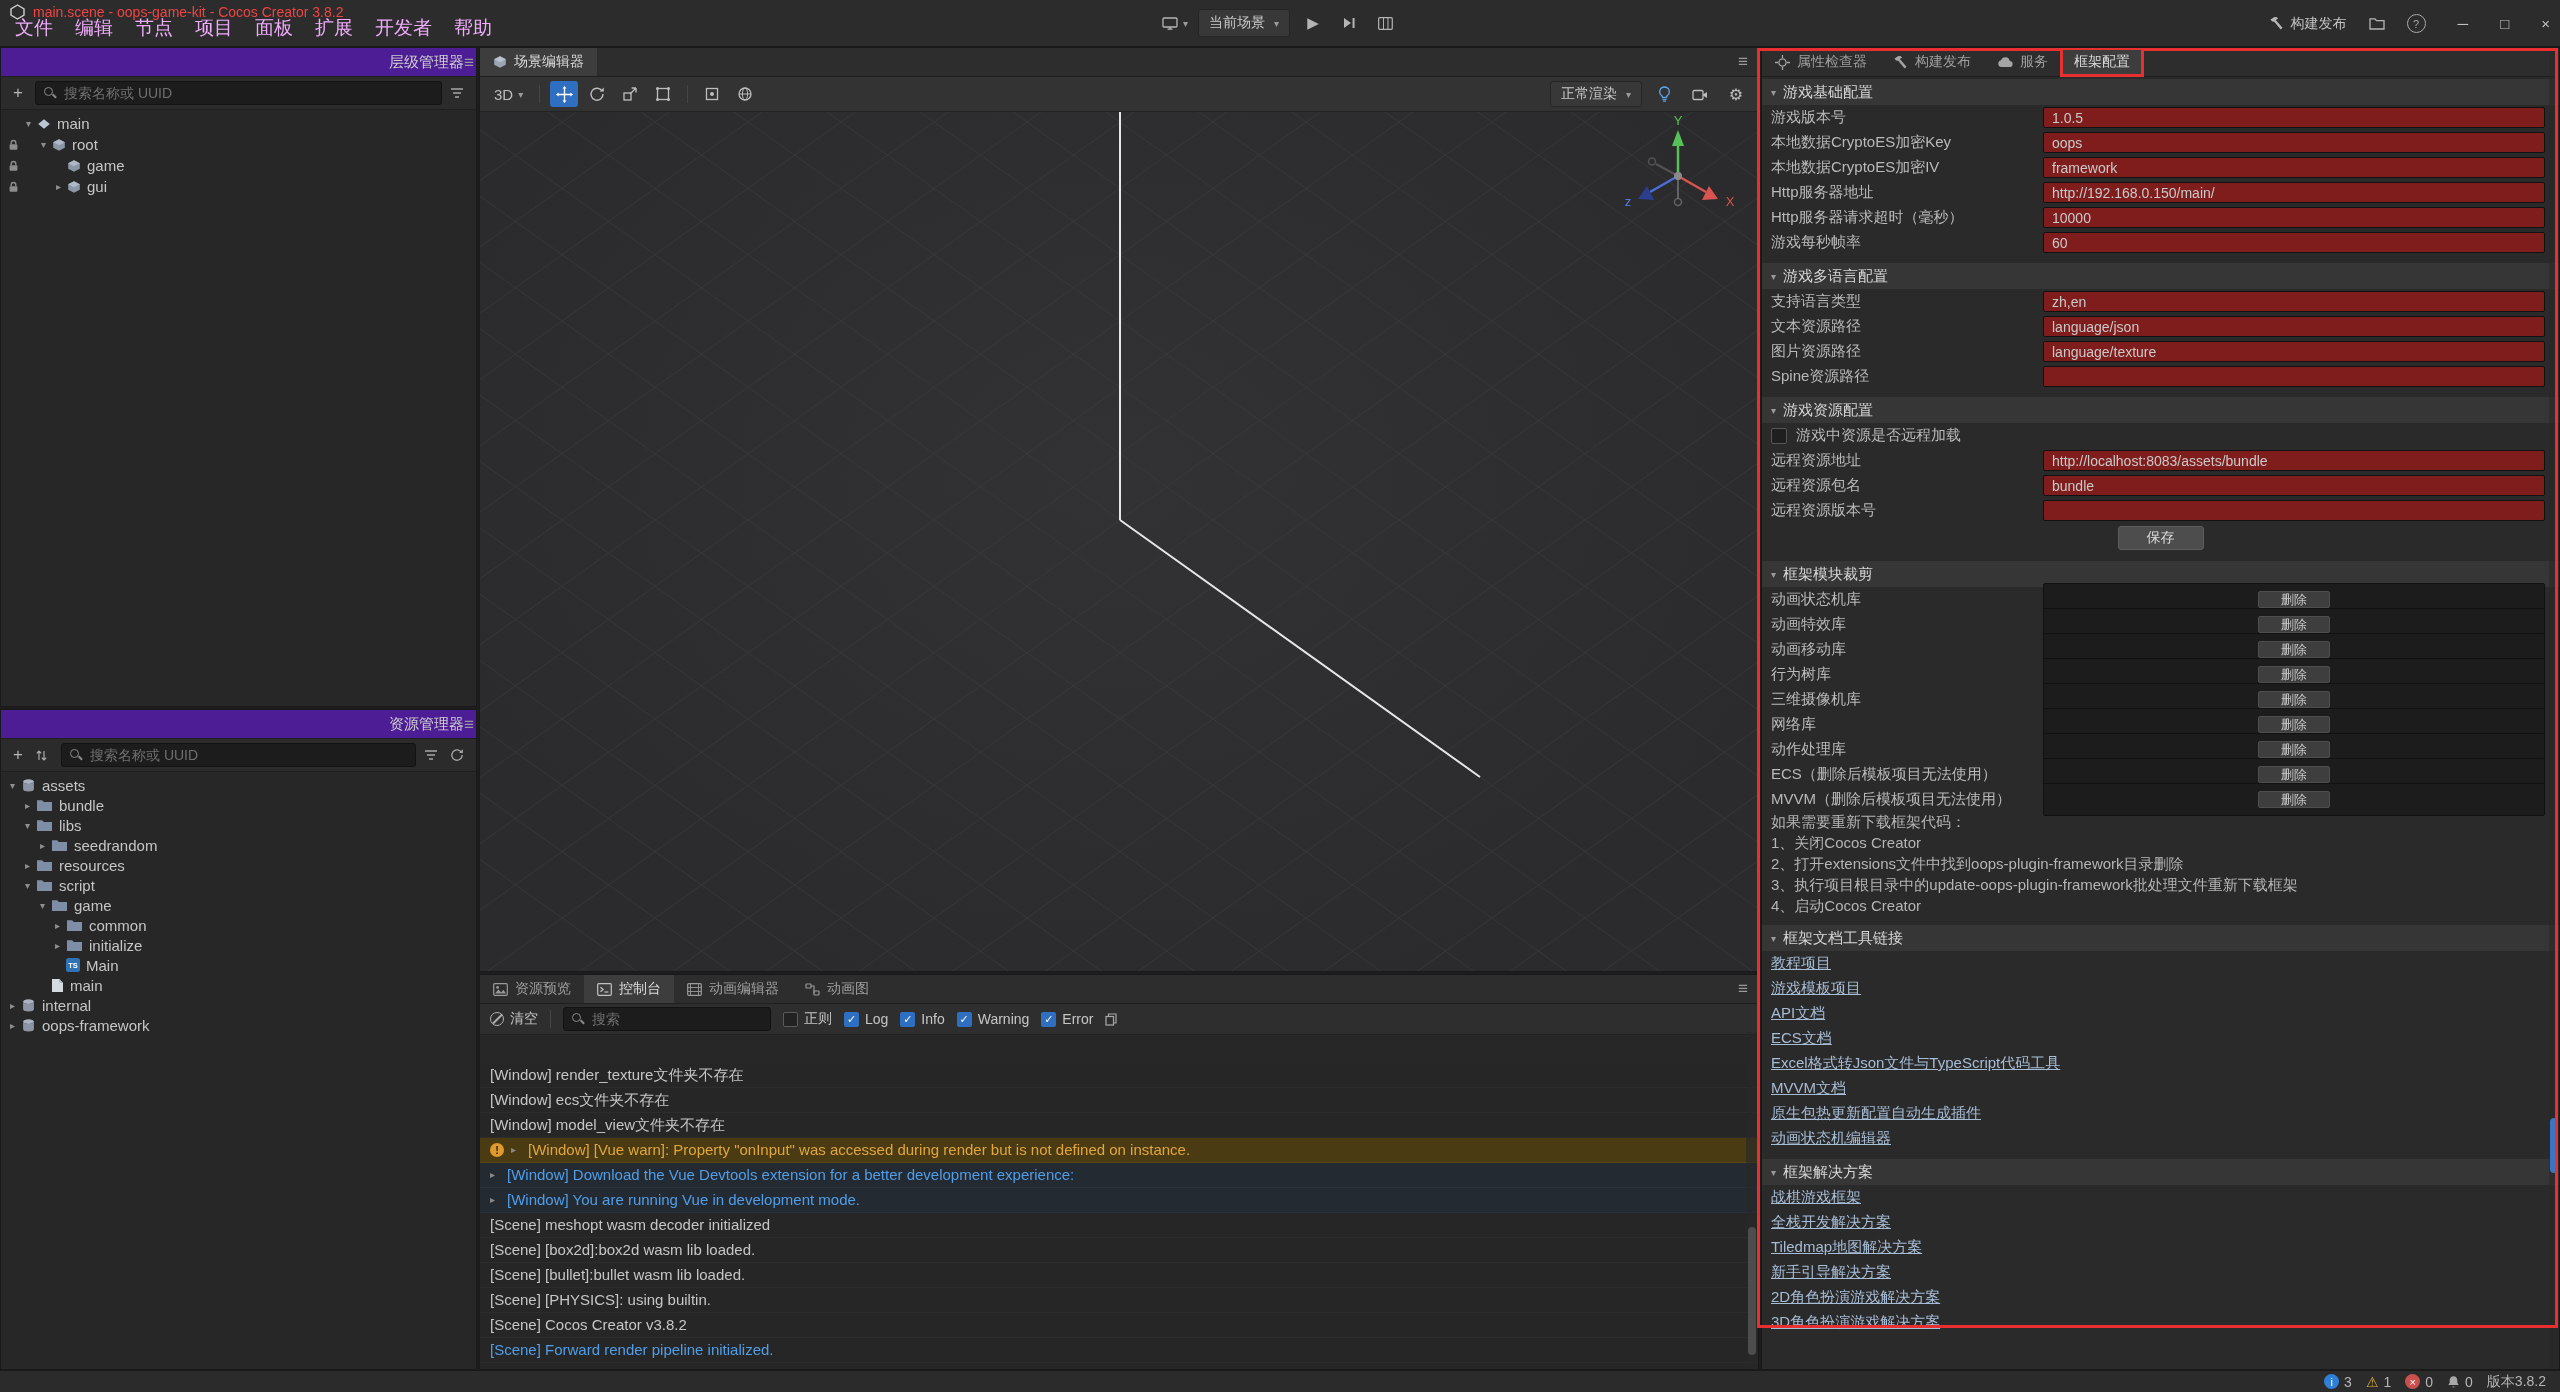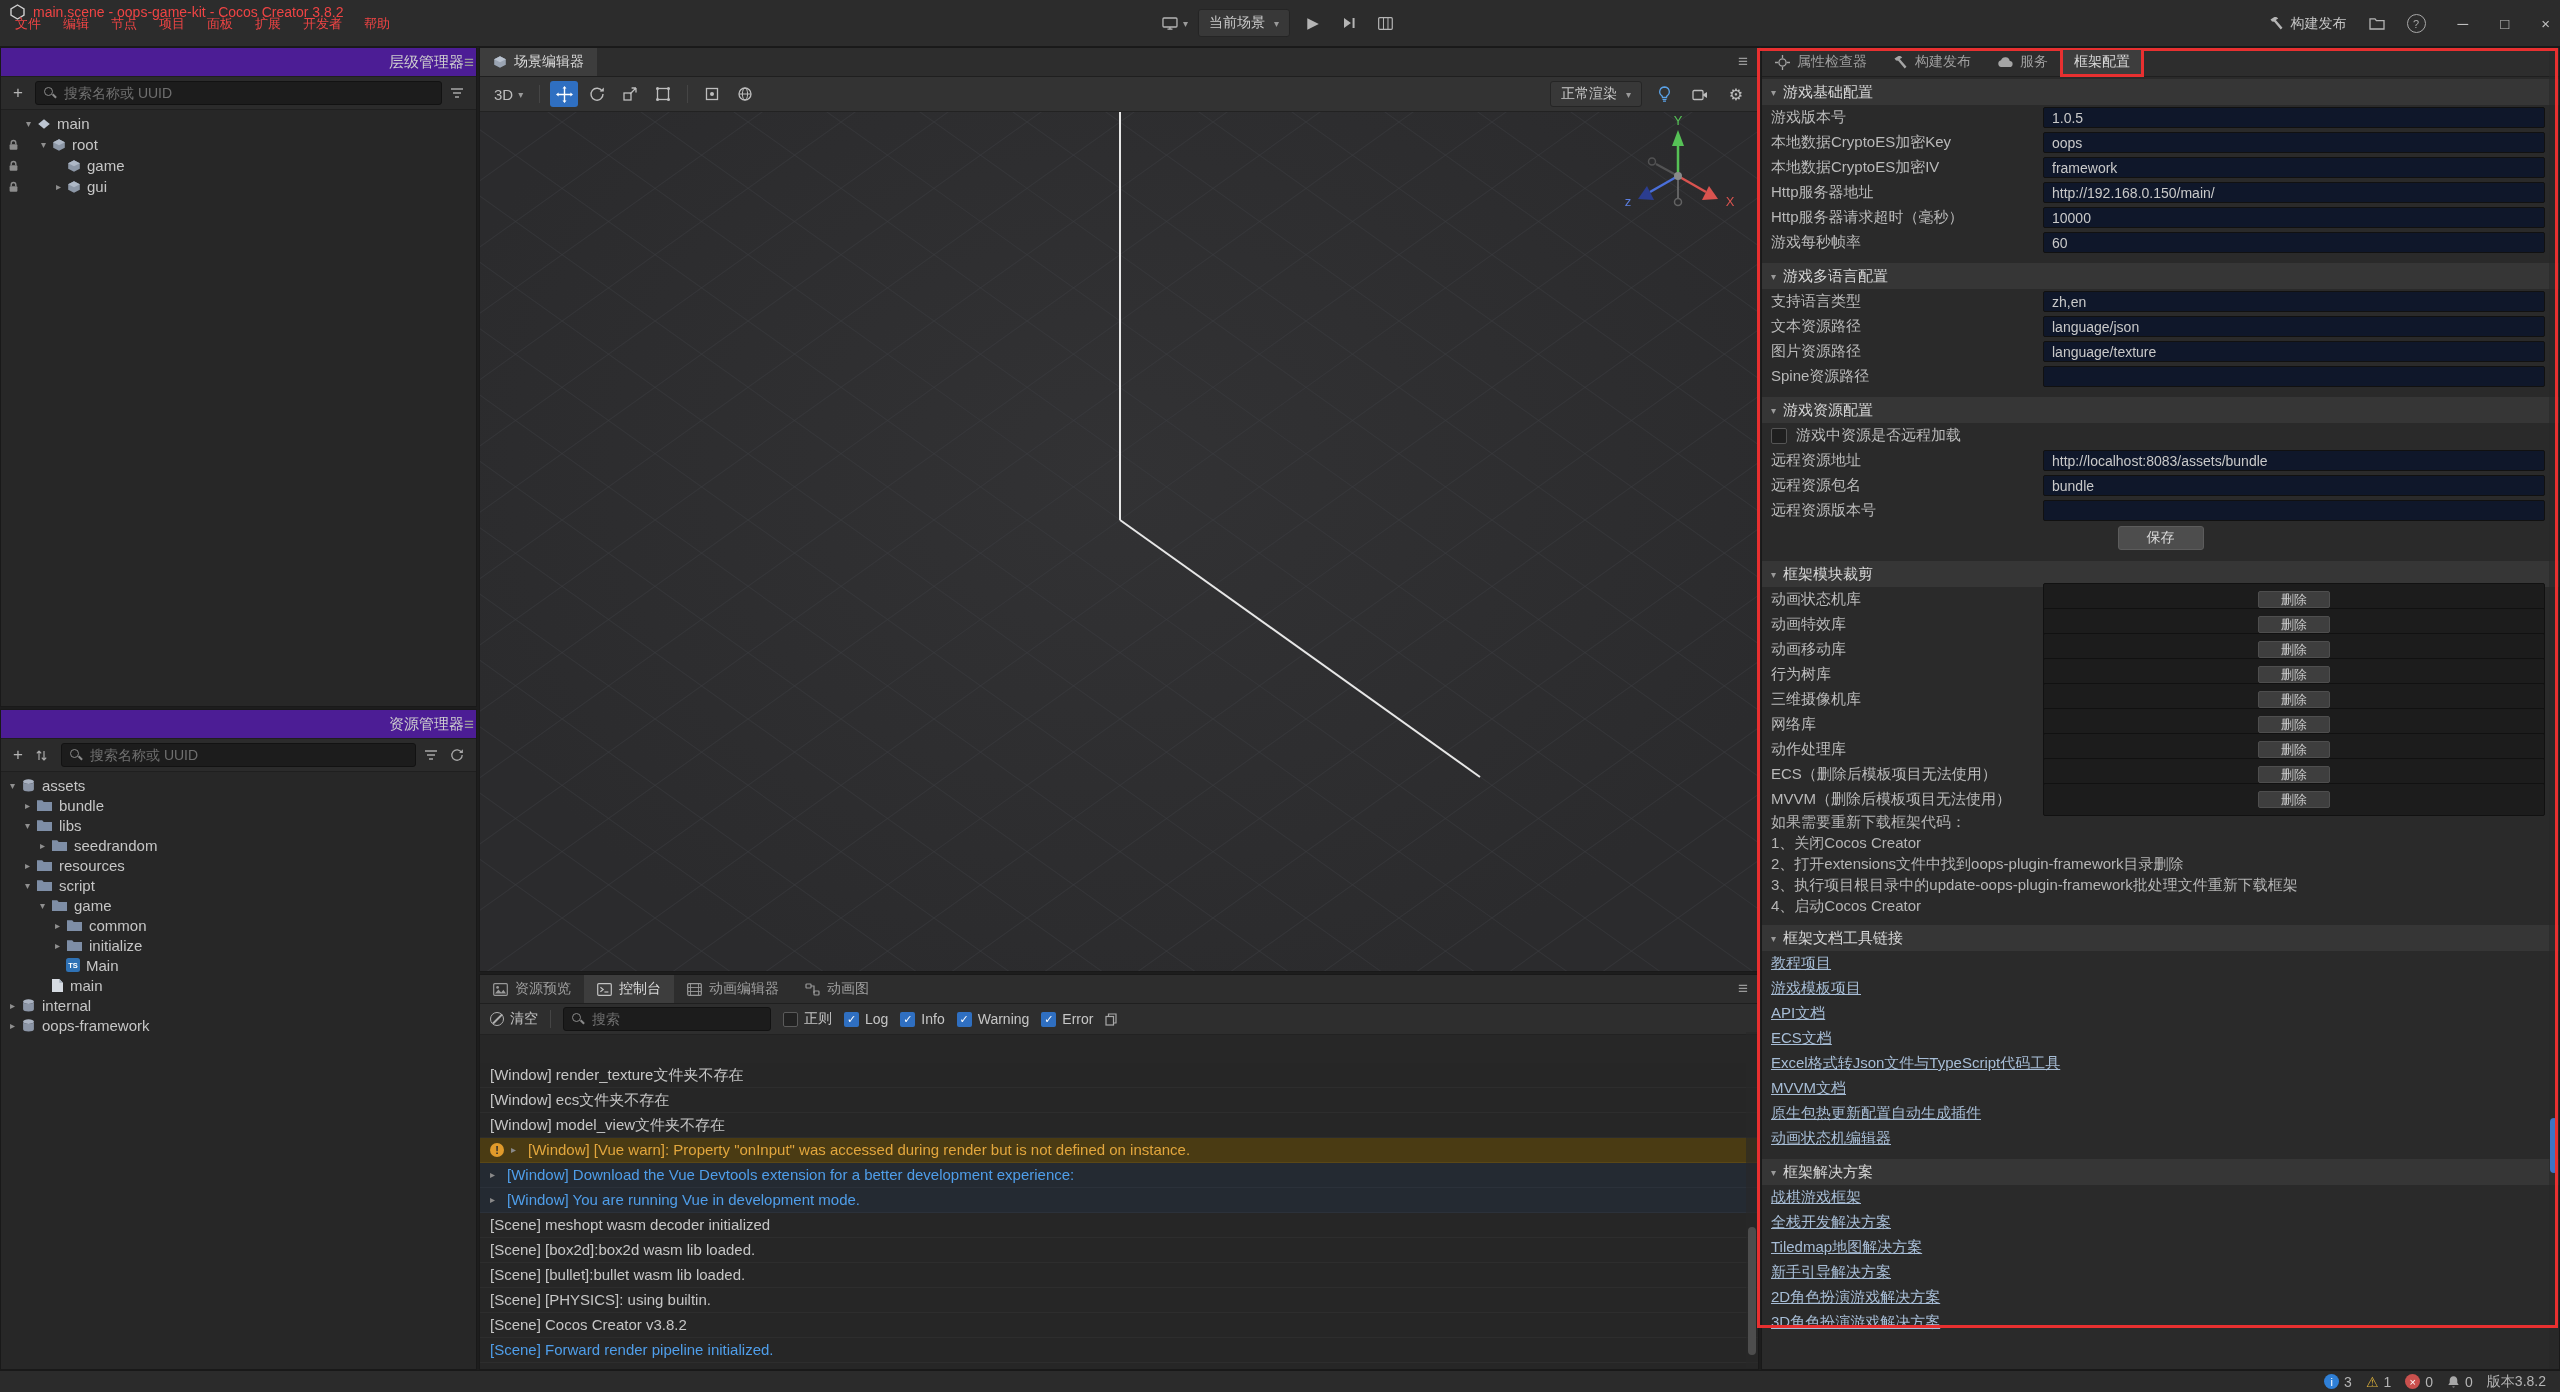--- a/index.html
+++ b/index.html
@@ -5,21 +5,21 @@
   html,body{margin:0;padding:0;background:#111;}
   #app{position:relative;width:2560px;height:1392px;background:#1d1d1d;
        font-family:"Liberation Sans","DejaVu Sans",sans-serif;color:#ccc;
        font-size:15px;overflow:hidden;-webkit-font-smoothing:antialiased;}
   svg{display:block;}
 
   
   .topbar{position:absolute;left:0;top:0;width:2560px;height:47px;background:#2c2c2c;border-bottom:1px solid #1a1a1a;box-sizing:border-box;}
   .title-row{position:absolute;left:10px;top:4px;display:flex;gap:8px;align-items:center;font-size:14px;color:#ef4444;}
   .menu-row{position:absolute;left:4px;bottom:0;display:flex;}
-  .menu-item{padding:3px 11px 13px;font-size:13px;color:#ef4444;cursor:default;}
+  .menu-item{padding:3px 11px 5px;font-size:19px;color:#f0abfc;cursor:default;}
   .center-toolbar{position:absolute;left:50%;top:50%;transform:translate(-50%,-50%);display:flex;align-items:center;gap:10px;}
   .select{background:#383838;border:1px solid #252525;border-radius:3px;height:26px;display:flex;align-items:center;padding:0 10px;gap:9px;font-size:14px;color:#c9c9c9;}
   .caret{font-size:10px;color:#9a9a9a;}
   .tb-icon-btn{height:26px;min-width:26px;display:flex;align-items:center;justify-content:center;color:#b5b5b5;font-size:15px;gap:5px;}
   .top-right{position:absolute;right:10px;top:0;height:47px;display:flex;align-items:center;gap:22px;}
   .build-quick{display:flex;align-items:center;gap:7px;color:#c3c3c3;font-size:14px;}
   .help-circle{width:17px;height:17px;border:1.5px solid #a8a8a8;border-radius:50%;display:flex;align-items:center;justify-content:center;font-size:11px;color:#a8a8a8;}
   .win-controls{display:flex;gap:32px;margin-left:10px;color:#c0c0c0;font-size:15px;}
 
   
@@ -85,21 +85,21 @@
 
   
   #inspector-panel{background:#2a2a2a;display:flex;flex-direction:column;}
   #inspector-body{position:relative;flex:1;overflow:hidden;font-size:15px;padding-top:2px;}
   .isec-header{height:26px;background:#363636;display:flex;align-items:center;gap:7px;padding:0 9px;color:#d6d6d6;margin-top:8px;}
   .isec-header:first-child{margin-top:0;}
   .isec-chev{color:#9a9a9a;font-size:10px;}
   .irow{height:25px;display:flex;align-items:center;padding:0 14px 0 9px;}
   .ilabel{width:272px;color:#b9b9b9;white-space:nowrap;overflow:hidden;flex:none;}
   .ival{flex:1;display:flex;align-items:center;min-width:0;}
-  .ival input{width:100%;height:21px;background:#0f172a;border:1px solid #111;border-radius:2px;color:#c9c9c9;padding:0 8px;font-size:14px;font-family:inherit;box-sizing:border-box;outline:none;}
+  .ival input{width:100%;height:21px;background:#7f1d1d;border:1px solid #111;border-radius:2px;color:#c9c9c9;padding:0 8px;font-size:14px;font-family:inherit;box-sizing:border-box;outline:none;}
   .module-strip{flex:1;height:33px;background:#1c1c1c;border:1px solid #111;border-radius:2px;display:flex;align-items:center;justify-content:center;box-sizing:border-box;}
   .del-btn{background:#3e3e3e;border:1px solid #4e4e4e;color:#c9c9c9;height:17px;border-radius:2px;padding:0 22px;font-size:13px;display:flex;align-items:center;font-family:inherit;}
   .save-row{height:30px;display:flex;align-items:center;justify-content:center;}
   .save-btn{background:#4d4d4d;border:1px solid #5c5c5c;border-radius:3px;color:#ddd;height:24px;padding:0 28px;font-size:14px;display:flex;align-items:center;font-family:inherit;}
   .icheck{width:16px;height:16px;background:#1f1f1f;border:1px solid #555;border-radius:2px;margin-right:9px;box-sizing:border-box;flex:none;}
   .note-row{height:21px;display:flex;align-items:center;padding:0 9px;color:#b5b5b5;white-space:nowrap;}
   .link-row{height:25px;display:flex;align-items:center;padding:0 9px;}
   .ilink{color:#a7bdd6;text-decoration:underline;font-size:15px;cursor:pointer;white-space:nowrap;}
 
   

